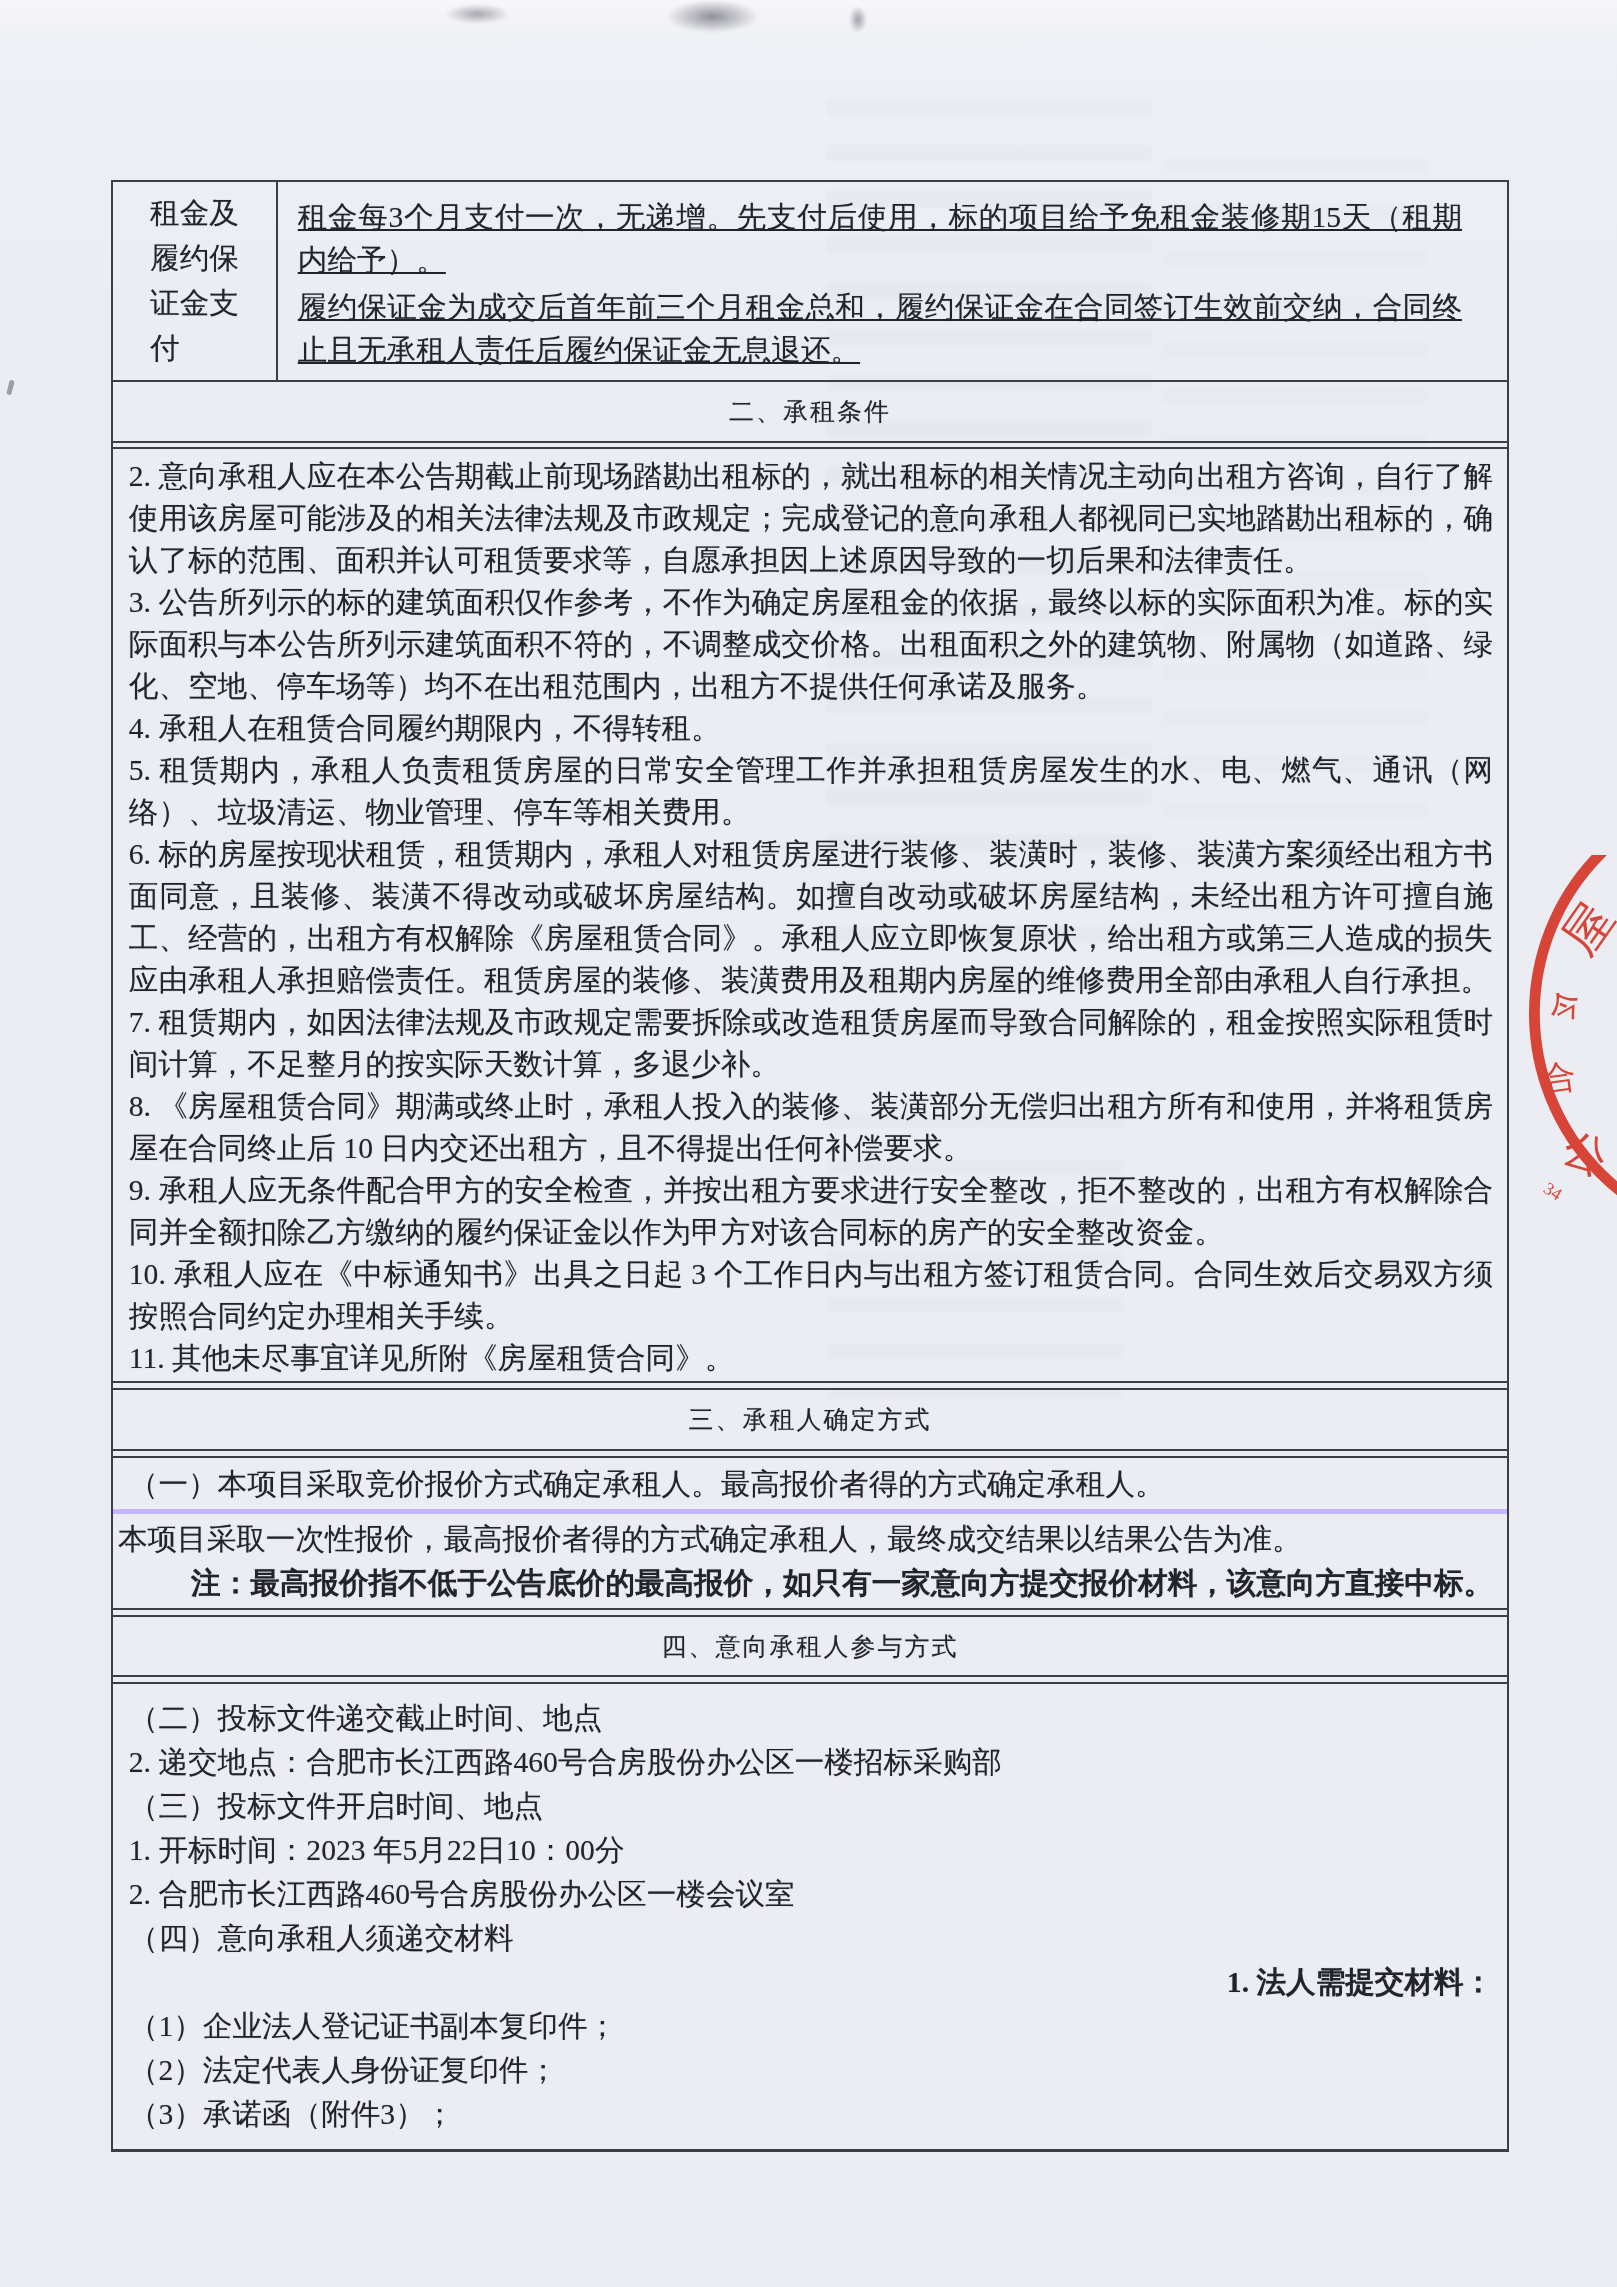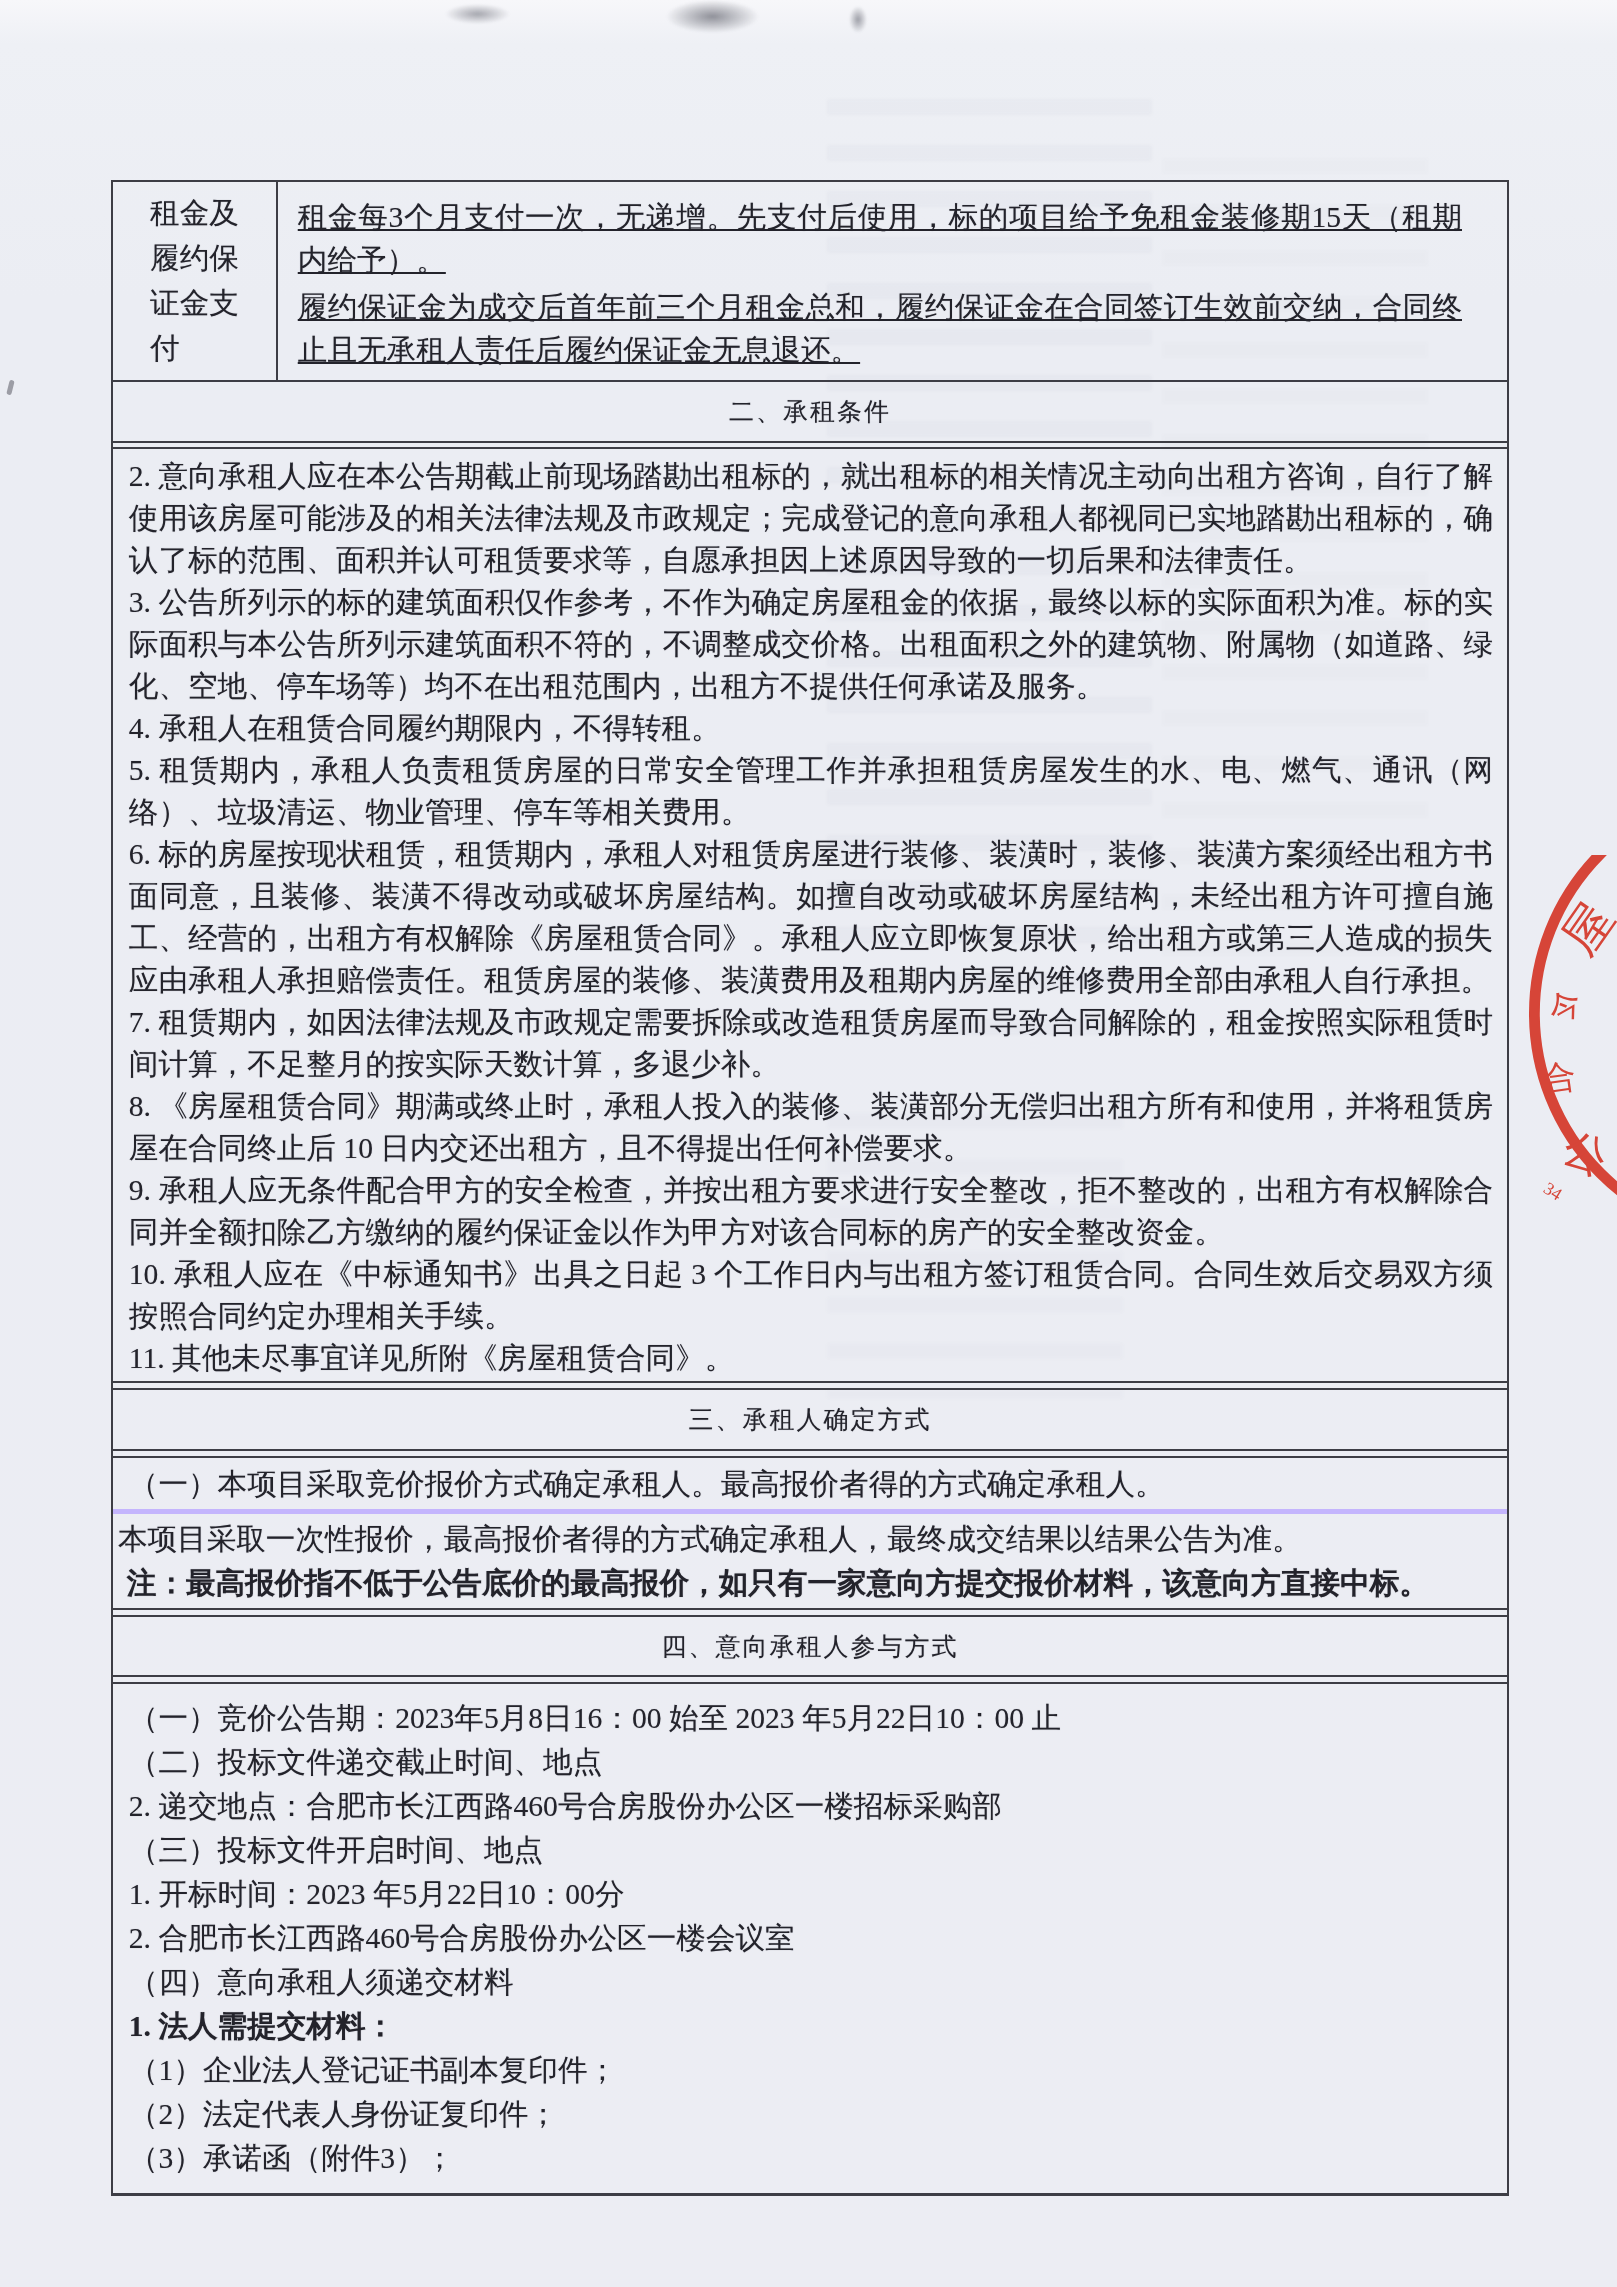--- a/index.html
+++ b/index.html
@@ -40,21 +40,21 @@
   .sec-head{text-align:center;line-height:40px;padding:9.9px 0 8.9px;font-size:25px;letter-spacing:2px;}
   .sep-double{height:4.9px;border-top:2px solid #3d3d45;border-bottom:2px solid #3d3d45;}
   .items{padding:5.9px 13.8px 2px 15.8px;line-height:42px;}
   .items p{margin:0;text-align:justify;}
   .cell-a{padding:3.9px 13.8px 2px 15.8px;line-height:45px;border-bottom:5px solid #c4b5fd;}
   .cell-b{padding:3px 13.8px 3px 4.9px;line-height:44px;}
   .cell-b p{margin:0;}
   .cell-b .note-line{padding-left:8.9px;}
   .s4{padding:11.8px 13.8px 12.8px 15.8px;line-height:44px;}
   .s4 p{margin:0;}
-  .bold{font-weight:bold;}
+  .bold{font-weight:bold;text-align:right;}
 
   
   .stamp{position:absolute;left:1440px;top:855px;width:177px;height:433px;pointer-events:none;}
   .stamp text{font-family:"Liberation Serif","DejaVu Serif",serif;}
 </style>
 </head>
 <body>
 
 <div class="page">
 
@@ -105,21 +105,20 @@
       <p>本项目采取一次性报价，最高报价者得的方式确定承租人，最终成交结果以结果公告为准。</p>
       <p class="bold note-line">注：最高报价指不低于公告底价的最高报价，如只有一家意向方提交报价材料，该意向方直接中标。</p>
     </div>
 
     <div class="sep-double"></div>
     <div class="sec-head">四、意向承租人参与方式</div>
     <div class="sep-double"></div>
 
     <div class="s4">
 
-    <p class="line">（一）竞价公告期：2023年5月8日16：00 始至 2023 年5月22日10：00 止</p>
         <p class="line">（二）投标文件递交截止时间、地点</p>
         <p class="line">2. 递交地点：合肥市长江西路460号合房股份办公区一楼招标采购部</p>
         <p class="line">（三）投标文件开启时间、地点</p>
         <p class="line">1. 开标时间：2023 年5月22日10：00分</p>
         <p class="line">2. 合肥市长江西路460号合房股份办公区一楼会议室</p>
         <p class="line">（四）意向承租人须递交材料</p>
         <p class="line bold">1. 法人需提交材料：</p>
         <p class="line">（1）企业法人登记证书副本复印件；</p>
         <p class="line">（2）法定代表人身份证复印件；</p>
         <p class="line">（3）承诺函（附件3）；</p>

